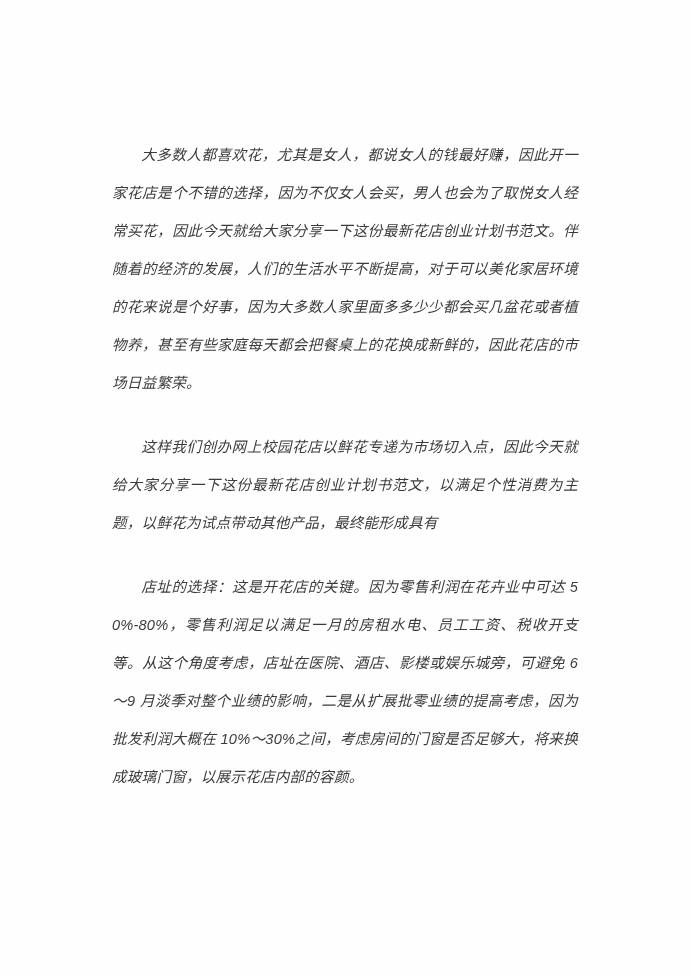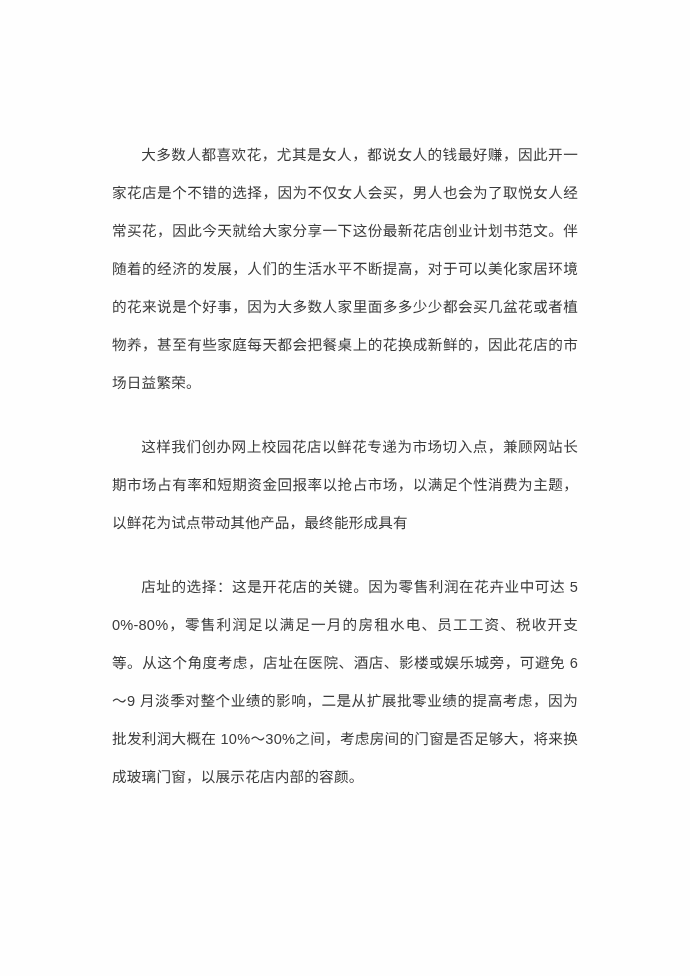--- a/index.html
+++ b/index.html
@@ -16,20 +16,21 @@
     overflow: hidden;
   }
 
   .page {
     position: relative;
     box-sizing: border-box;
     width: 690px;
     height: 976px;
     background: #fefefe;
     padding: 136px 120px 0 112px;
+    font-style: italic;
   }
 
   .doc-body {
     width: 466px;
   }
 
   p.para {
     margin: 0 0 26px 0;
     padding: 0;
     font-size: 14.6px;
@@ -47,16 +48,16 @@
   p.para:last-child {
     margin-bottom: 0;
   }
 </style>
 </head>
 <body>
 
 <div class="page">
   <div class="doc-body">
     <p class="para">大多数人都喜欢花，尤其是女人，都说女人的钱最好赚，因此开一家花店是个不错的选择，因为不仅女人会买，男人也会为了取悦女人经常买花，因此今天就给大家分享一下这份最新花店创业计划书范文。伴随着的经济的发展，人们的生活水平不断提高，对于可以美化家居环境的花来说是个好事，因为大多数人家里面多多少少都会买几盆花或者植物养，甚至有些家庭每天都会把餐桌上的花换成新鲜的，因此花店的市场日益繁荣。</p>
-    <p class="para">这样我们创办网上校园花店以鲜花专递为市场切入点，兼顾网站长期市场占有率和短期资金回报率以抢占市场，以满足个性消费为主题，以鲜花为试点带动其他产品，最终能形成具有</p>
+    <p class="para">这样我们创办网上校园花店以鲜花专递为市场切入点，因此今天就给大家分享一下这份最新花店创业计划书范文，以满足个性消费为主题，以鲜花为试点带动其他产品，最终能形成具有</p>
     <p class="para">店址的选择：这是开花店的关键。因为零售利润在花卉业中可达 50%-80%，零售利润足以满足一月的房租水电、员工工资、税收开支等。从这个角度考虑，店址在医院、酒店、影楼或娱乐城旁，可避免 6～9 月淡季对整个业绩的影响，二是从扩展批零业绩的提高考虑，因为批发利润大概在 10%～30%之间，考虑房间的门窗是否足够大，将来换成玻璃门窗，以展示花店内部的容颜。</p>
   </div>
 </div>
 
 </body></html>

